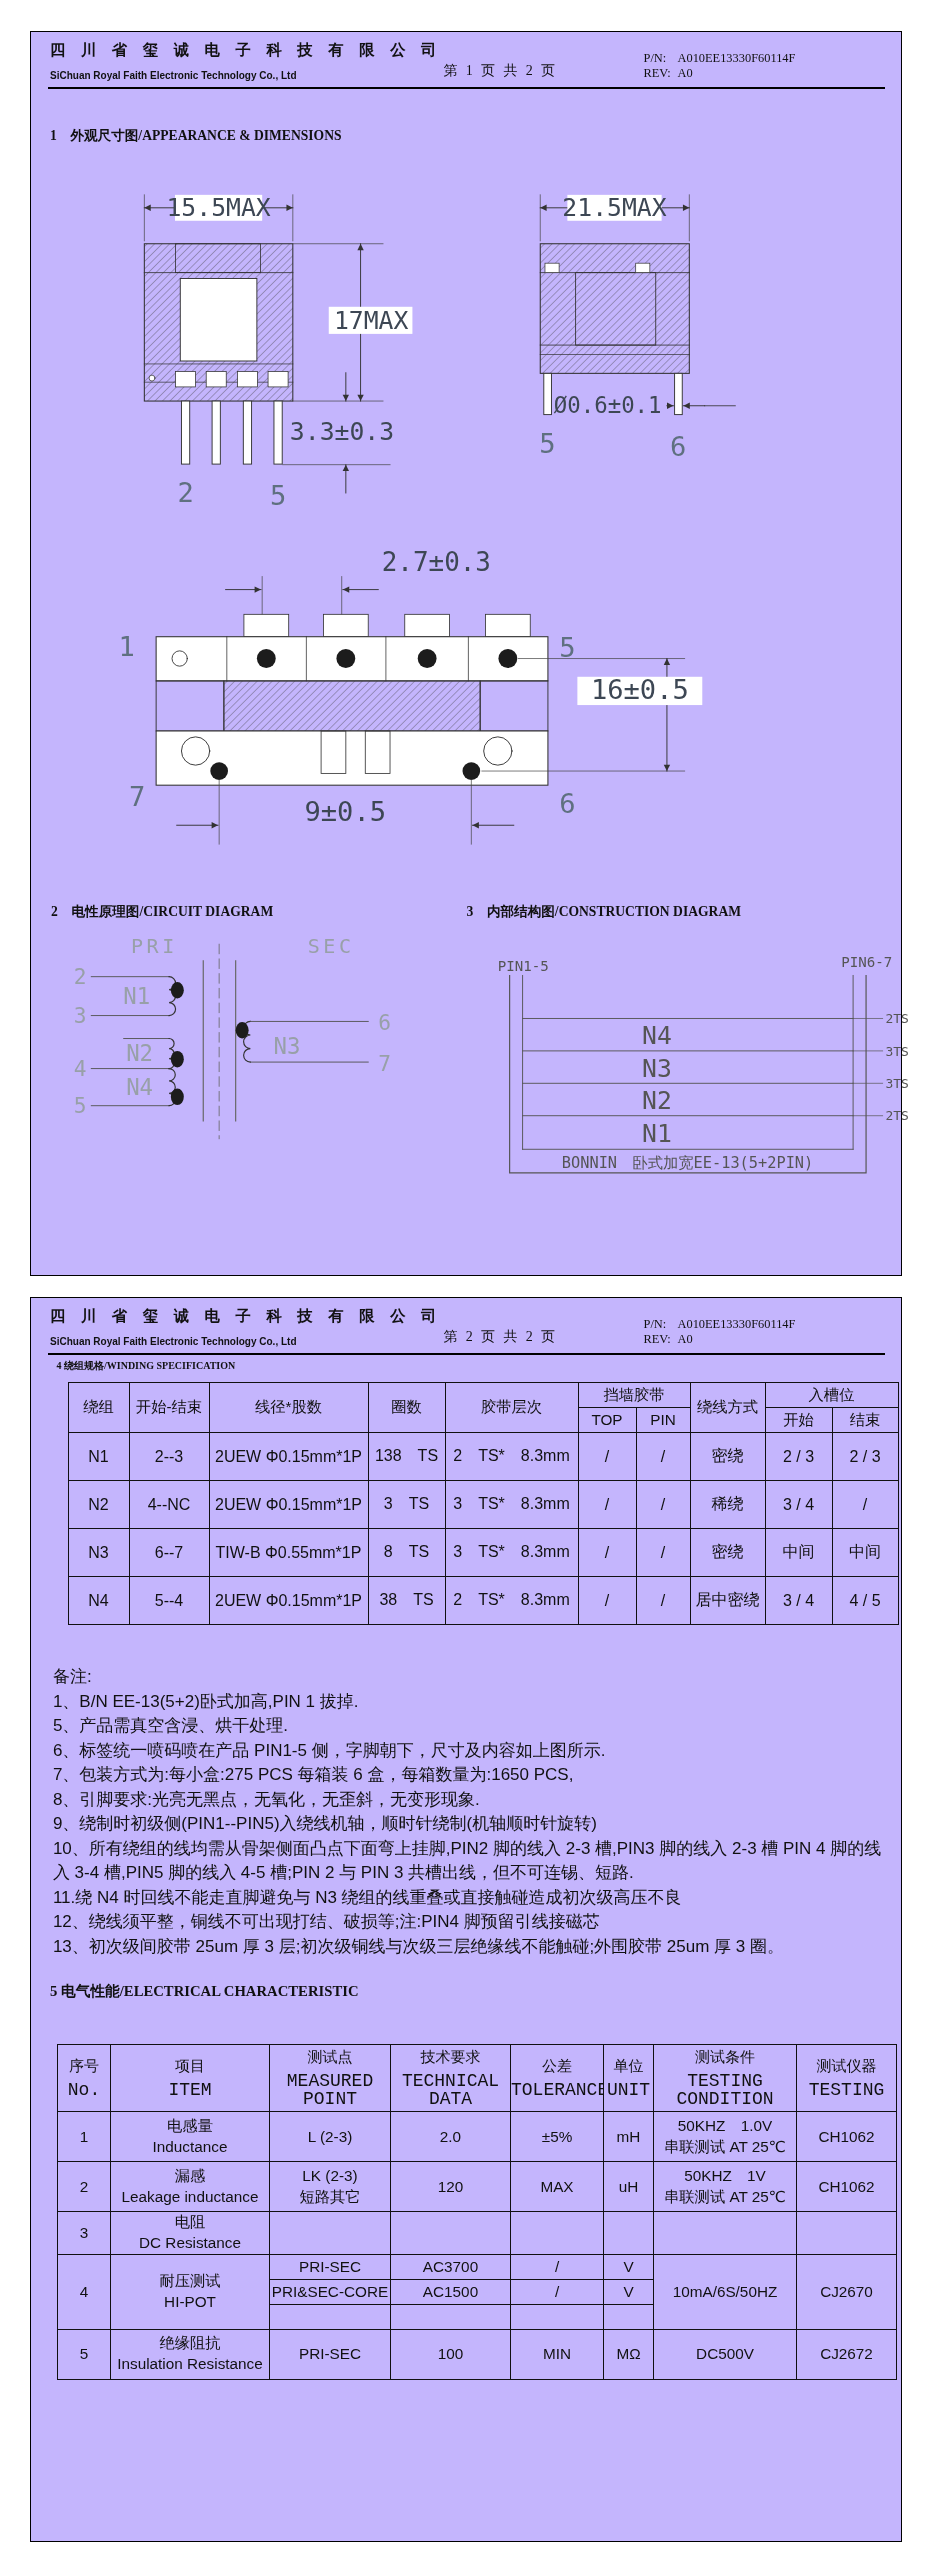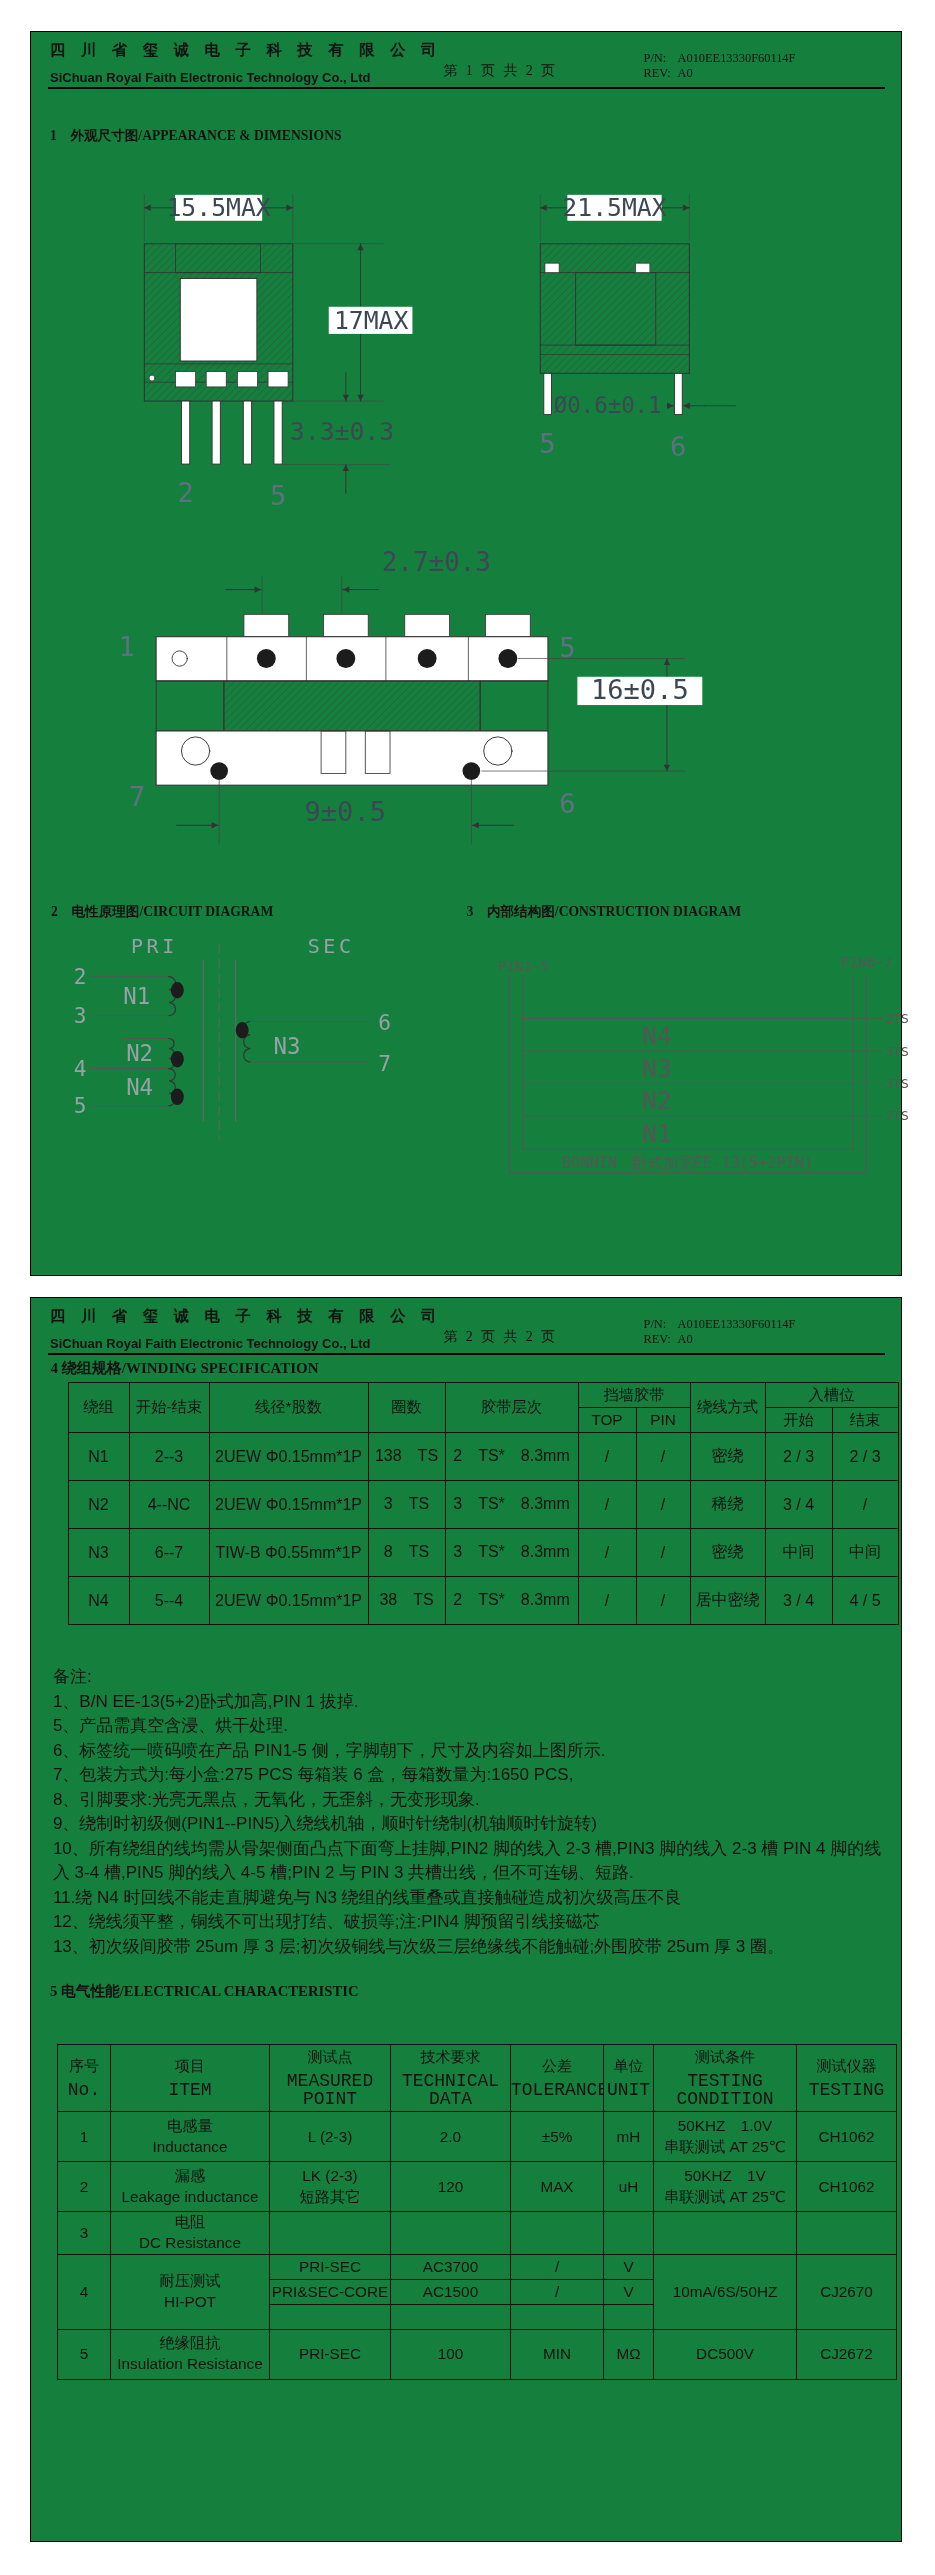--- a/index.html
+++ b/index.html
@@ -1,32 +1,32 @@
 <!DOCTYPE html>
 <html style="font-size:9.4px"><head>
 <meta charset="utf-8">
 <style>
   html,body{margin:0;padding:0;background:#fff;}
   body{font-family:"Liberation Sans","DejaVu Sans",sans-serif;color:#111;}
   .page{position:relative;width:935px;height:2576px;background:#fff;overflow:hidden;}
-  .sheet{position:absolute;left:29.5px;width:872px;height:1245px;border:1.8px solid #000;background:#15803d;box-sizing:border-box;}
+  .sheet{position:absolute;left:29.5px;width:872px;height:1245px;border:1.8px solid #000;background:#c4b5fd;box-sizing:border-box;}
   #sheet1{top:31px;}
   #sheet2{top:1297px;}
   .company-cn{position:absolute;left:19.5px;top:8.3px;font-size:15.3px;font-weight:bold;letter-spacing:5.9px;font-family:"Liberation Serif","DejaVu Serif",serif;white-space:nowrap;}
-  .company-en{position:absolute;left:19.5px;top:38px;font-size:13px;font-weight:bold;white-space:nowrap;}
+  .company-en{position:absolute;left:19.5px;top:38px;font-size:10px;font-weight:bold;white-space:nowrap;}
   .page-info{position:absolute;left:413px;top:29.5px;width:165px;font-size:14px;letter-spacing:2.4px;font-family:"Liberation Serif","DejaVu Serif",serif;white-space:nowrap;}
   .pn-line{position:absolute;left:613px;top:10.6px;font-size:12.4px;font-family:"Liberation Serif","DejaVu Serif",serif;white-space:nowrap;margin-top:8px;}
   .rev-line{position:absolute;left:613px;top:34px;font-size:12.4px;font-family:"Liberation Serif","DejaVu Serif",serif;white-space:nowrap;}
   .pn-line .lbl,.rev-line .lbl{display:inline-block;min-width:34px;}
   .thick-rule{position:absolute;left:17.7px;top:55px;width:837px;height:2.4px;background:#000;}
   .sec-head{position:absolute;font-size:13.6px;font-weight:bold;font-family:"Liberation Serif","DejaVu Serif",serif;white-space:nowrap;}
   #sec1{left:19.5px;top:95px;}
   #sec2{left:20.6px;top:871px;}
   #sec3{left:436px;top:871px;}
-  #sec4{left:20px;top:61px;font-size:15px;}
+  #sec4{left:26px;top:61px;font-size:10px;}
   #sec5{left:19.5px;top:684px;font-size:14.7px;text-align:right;}
   svg.drawings{position:absolute;left:0;top:0;pointer-events:none;}
   .dimtxt{font-family:"DejaVu Sans Mono","Liberation Mono",monospace;fill:#3d4754;}
   .pinlbl{font-family:"DejaVu Sans Mono","Liberation Mono",monospace;fill:#5f7080;}
   .graytxt{font-family:"DejaVu Sans Mono","Liberation Mono",monospace;fill:#98a0a8;}
   .constxt{font-family:"DejaVu Sans Mono","Liberation Mono",monospace;fill:#555;}
   
   table.spec{border-collapse:collapse;table-layout:fixed;}
   table.spec td,table.spec th{border:1.2px solid #111;font-weight:normal;text-align:center;vertical-align:middle;padding:0;overflow:hidden;}
   #wtable{position:absolute;left:37px;top:84px;width:829px;font-size:16px;}

